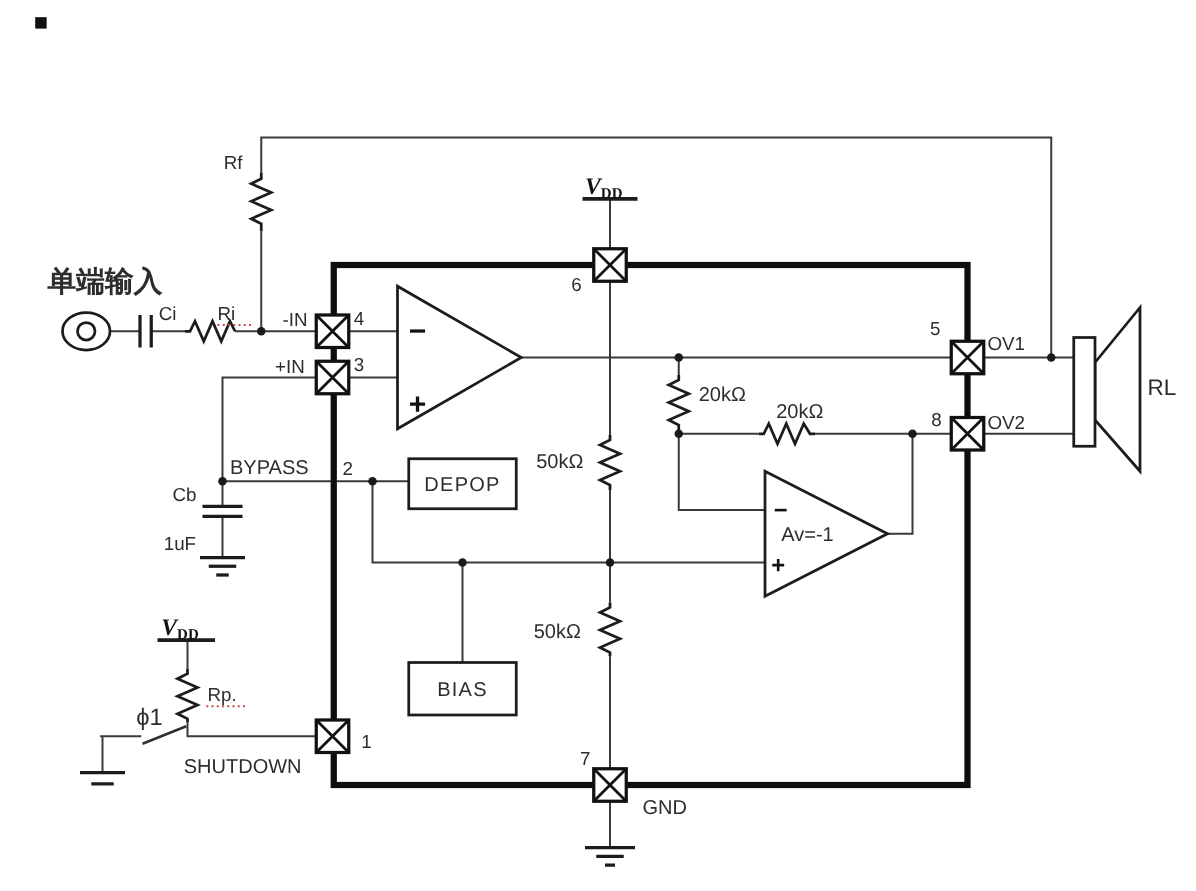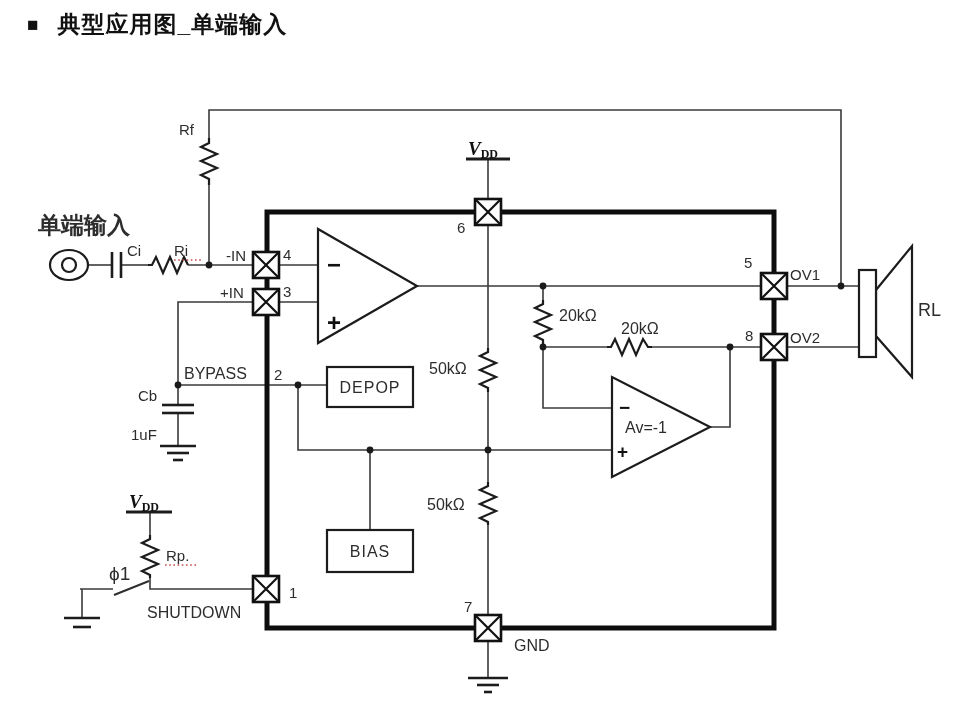--- a/index.html
+++ b/index.html
@@ -36,21 +36,20 @@
   .sign1{font-size:24px;font-weight:bold;fill:#111;}
   .sign2{font-size:19px;font-weight:bold;fill:#111;}
   .vddtxt{font-family:"Liberation Serif",serif;font-weight:bold;font-style:italic;font-size:19px;fill:#111;}
   .vddsub{font-size:12px;font-style:normal;}
 </style>
 </head>
 <body>
 
 <div class="title-row">
   <span class="title-bullet">■</span>
-  <span class="title-text">典型应用图_单端输入</span>
 </div>
 
 <svg class="schematic" width="957" height="713" viewBox="0 0 957 713" xmlns="http://www.w3.org/2000/svg">
 
   <g>
     <path class="wire" d="M209,138 L209,110 L841,110 L841,286"></path>
     <path class="wire" d="M209,185 L209,265"></path>
     <path class="wire" d="M88,265 L112,265"></path>
     <path class="wire" d="M121,265 L148,265"></path>
     <path class="wire" d="M188,265 L253,265"></path>

